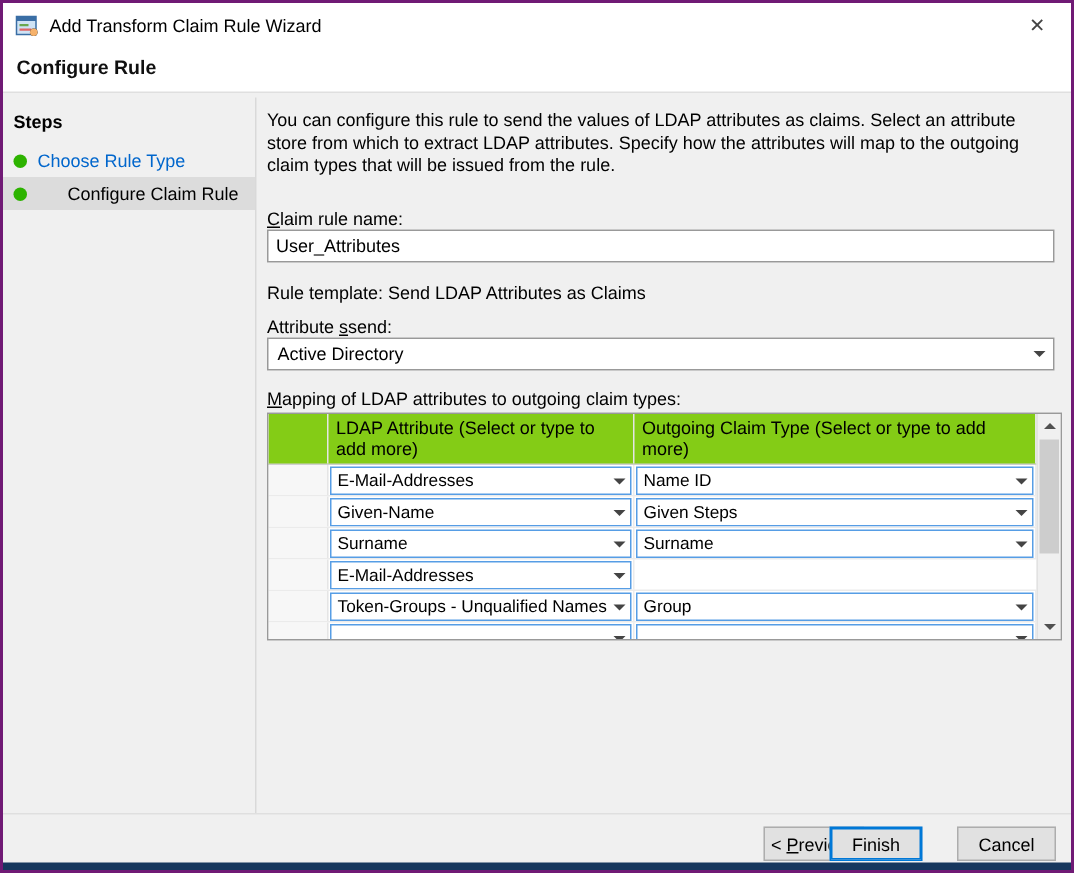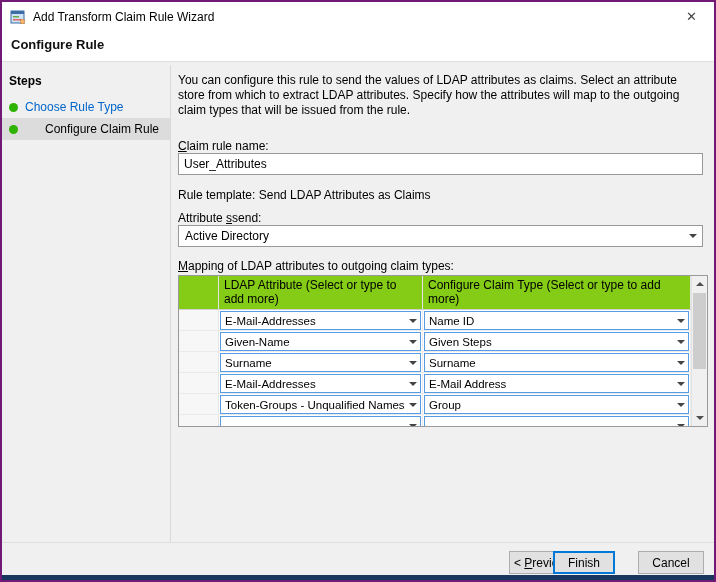--- a/index.html
+++ b/index.html
@@ -142,21 +142,21 @@
     </div>
 
     <div class="lbl" style="top:194px;"><span class="ak">M</span><span>apping of LDAP attributes to outgoing claim types:</span></div>
 
     <div class="grid">
       <div class="grid-inner">
 
         <div class="grid-header">
           <div class="hcell w-sel"></div>
           <div class="hcell w-c1">LDAP Attribute (Select or type to add more)</div>
-          <div class="hcell w-c2">Configure Claim Type (Select or type to add more)</div>
+          <div class="hcell w-c2">Outgoing Claim Type (Select or type to add more)</div>
         </div>
 
         <div class="grid-row">
           <div class="cell-sel"></div>
           <div class="cell w-c1">
               <div class="combo-cell">
                 <span>E-Mail-Addresses</span>
                 <span class="combo-arrow-zone">
                   <i class="tri-down"></i>
                 </span>
@@ -210,28 +210,20 @@
                 </span>
               </div>
             </div>
         </div>
 
         <div class="grid-row">
           <div class="cell-sel"></div>
           <div class="cell w-c1">
               <div class="combo-cell">
                 <span>E-Mail-Addresses</span>
-                <span class="combo-arrow-zone">
-                  <i class="tri-down"></i>
-                </span>
-              </div>
-            </div>
-          <div class="cell w-c2">
-              <div class="combo-cell">
-                <span>E-Mail Address</span>
                 <span class="combo-arrow-zone">
                   <i class="tri-down"></i>
                 </span>
               </div>
             </div>
         </div>
 
         <div class="grid-row">
           <div class="cell-sel"></div>
           <div class="cell w-c1">

